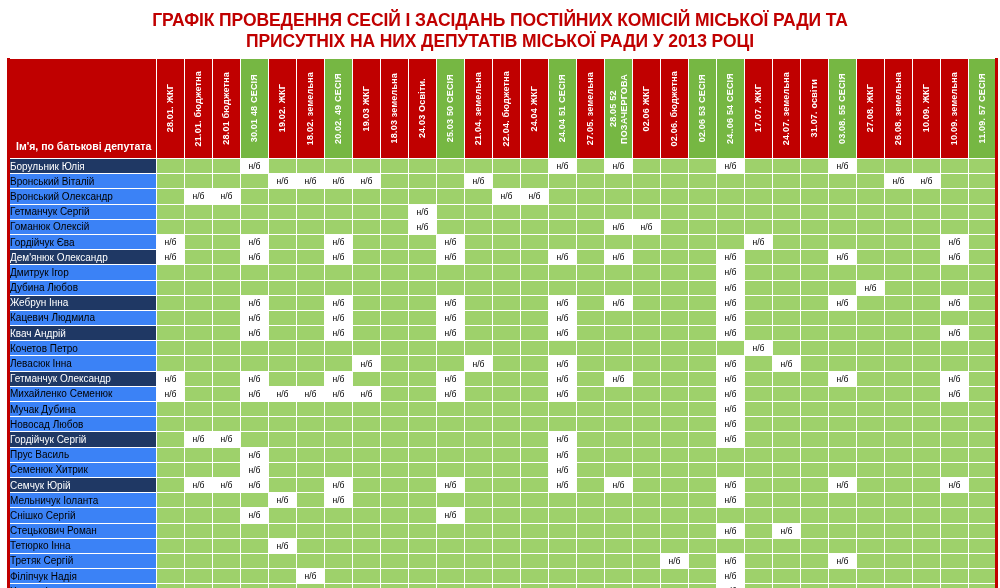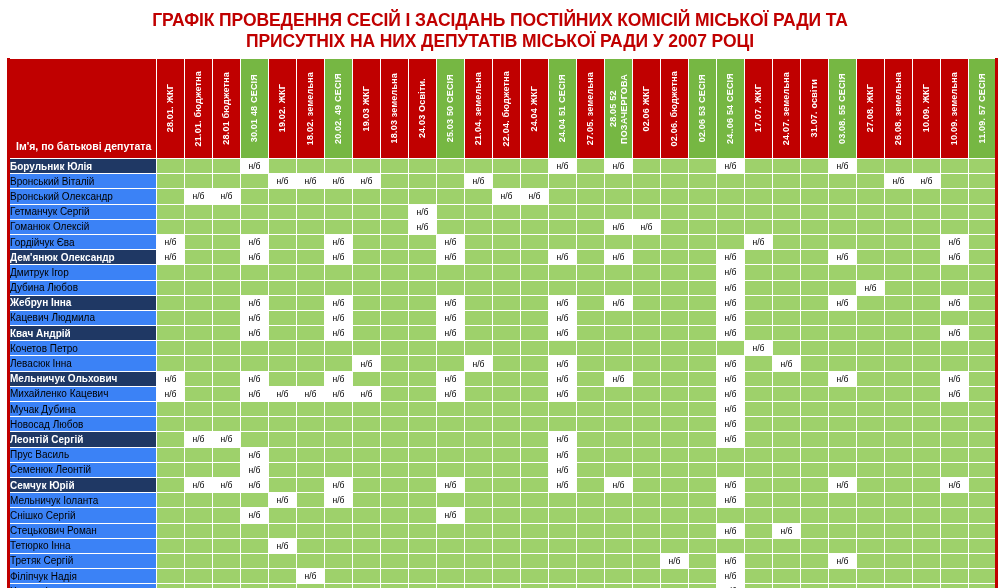--- a/index.html
+++ b/index.html
@@ -93,21 +93,21 @@
     font-size: 10px;
     text-align: left;
     padding-left: 6px;
     border-left: 1px solid #c00000;
     white-space: nowrap;
     overflow: hidden;
   }
   td.name.hl {
     background: #1f3864;
     color: #ffffff;
-    font-weight: bold;
+    font-weight: normal;
   }
   td.cell {
     text-align: center;
     vertical-align: middle;
     font-size: 8.5px;
     color: #000000;
     background: #ffffff;
   }
   td.cell.g { background: #9ed16b; }
   td.cell.w { background: #ffffff; }
@@ -116,21 +116,21 @@
   
   table.sched { border-left: 3px solid #c00000; border-right: 3px solid #c00000; }
 </style>
 </head>
 <body>
 
 <div id="page">
 
   <div class="title">
     <span class="title-line">ГРАФІК ПРОВЕДЕННЯ СЕСІЙ І ЗАСІДАНЬ ПОСТІЙНИХ КОМІСІЙ МІСЬКОЇ РАДИ ТА</span>
-    <span class="title-line">ПРИСУТНІХ НА НИХ ДЕПУТАТІВ МІСЬКОЇ РАДИ У 2007 РОЦІ</span>
+    <span class="title-line">ПРИСУТНІХ НА НИХ ДЕПУТАТІВ МІСЬКОЇ РАДИ У 2013 РОЦІ</span>
   </div>
 
   <table class="sched">
     <thead>
       <tr>
         <th class="corner">Ім'я, по батькові депутата</th>
       <th class="vh">
             <span class="vrot">28.01. ЖКГ</span>
           </th>
           <th class="vh">
@@ -679,54 +679,54 @@
           <td class="cell w"><span class="nb">н/б</span></td>
           <td class="cell g"></td>
           <td class="cell g"></td>
           <td class="cell g"></td>
           <td class="cell g"></td>
           <td class="cell g"></td>
           <td class="cell g"></td>
           <td class="cell g"></td>
         </tr>
         <tr>
-          <td class="name hl">Мельничук Ольхович</td>
-          <td class="cell w"><span class="nb">н/б</span></td>
-          <td class="cell g"></td>
-          <td class="cell g"></td>
-          <td class="cell w"><span class="nb">н/б</span></td>
-          <td class="cell g"></td>
-          <td class="cell g"></td>
-          <td class="cell w"><span class="nb">н/б</span></td>
-          <td class="cell g"></td>
-          <td class="cell g"></td>
-          <td class="cell g"></td>
-          <td class="cell w"><span class="nb">н/б</span></td>
-          <td class="cell g"></td>
-          <td class="cell g"></td>
-          <td class="cell g"></td>
-          <td class="cell w"><span class="nb">н/б</span></td>
-          <td class="cell g"></td>
-          <td class="cell w"><span class="nb">н/б</span></td>
-          <td class="cell g"></td>
-          <td class="cell g"></td>
-          <td class="cell g"></td>
-          <td class="cell w"><span class="nb">н/б</span></td>
-          <td class="cell g"></td>
-          <td class="cell g"></td>
-          <td class="cell g"></td>
-          <td class="cell w"><span class="nb">н/б</span></td>
-          <td class="cell g"></td>
-          <td class="cell g"></td>
-          <td class="cell g"></td>
-          <td class="cell w"><span class="nb">н/б</span></td>
-          <td class="cell g"></td>
-        </tr>
-        <tr>
-          <td class="name">Михайленко Кацевич</td>
+          <td class="name hl">Гетманчук Олександр</td>
+          <td class="cell w"><span class="nb">н/б</span></td>
+          <td class="cell g"></td>
+          <td class="cell g"></td>
+          <td class="cell w"><span class="nb">н/б</span></td>
+          <td class="cell g"></td>
+          <td class="cell g"></td>
+          <td class="cell w"><span class="nb">н/б</span></td>
+          <td class="cell g"></td>
+          <td class="cell g"></td>
+          <td class="cell g"></td>
+          <td class="cell w"><span class="nb">н/б</span></td>
+          <td class="cell g"></td>
+          <td class="cell g"></td>
+          <td class="cell g"></td>
+          <td class="cell w"><span class="nb">н/б</span></td>
+          <td class="cell g"></td>
+          <td class="cell w"><span class="nb">н/б</span></td>
+          <td class="cell g"></td>
+          <td class="cell g"></td>
+          <td class="cell g"></td>
+          <td class="cell w"><span class="nb">н/б</span></td>
+          <td class="cell g"></td>
+          <td class="cell g"></td>
+          <td class="cell g"></td>
+          <td class="cell w"><span class="nb">н/б</span></td>
+          <td class="cell g"></td>
+          <td class="cell g"></td>
+          <td class="cell g"></td>
+          <td class="cell w"><span class="nb">н/б</span></td>
+          <td class="cell g"></td>
+        </tr>
+        <tr>
+          <td class="name">Михайленко Семенюк</td>
           <td class="cell w"><span class="nb">н/б</span></td>
           <td class="cell g"></td>
           <td class="cell g"></td>
           <td class="cell w"><span class="nb">н/б</span></td>
           <td class="cell w"><span class="nb">н/б</span></td>
           <td class="cell w"><span class="nb">н/б</span></td>
           <td class="cell w"><span class="nb">н/б</span></td>
           <td class="cell w"><span class="nb">н/б</span></td>
           <td class="cell g"></td>
           <td class="cell g"></td>
@@ -811,21 +811,21 @@
           <td class="cell g"></td>
           <td class="cell g"></td>
           <td class="cell g"></td>
           <td class="cell g"></td>
           <td class="cell g"></td>
           <td class="cell g"></td>
           <td class="cell g"></td>
           <td class="cell g"></td>
         </tr>
         <tr>
-          <td class="name hl">Леонтій Сергій</td>
+          <td class="name hl">Гордійчук Сергій</td>
           <td class="cell g"></td>
           <td class="cell w"><span class="nb">н/б</span></td>
           <td class="cell w"><span class="nb">н/б</span></td>
           <td class="cell g"></td>
           <td class="cell g"></td>
           <td class="cell g"></td>
           <td class="cell g"></td>
           <td class="cell g"></td>
           <td class="cell g"></td>
           <td class="cell g"></td>
@@ -877,21 +877,21 @@
           <td class="cell g"></td>
           <td class="cell g"></td>
           <td class="cell g"></td>
           <td class="cell g"></td>
           <td class="cell g"></td>
           <td class="cell g"></td>
           <td class="cell g"></td>
           <td class="cell g"></td>
         </tr>
         <tr>
-          <td class="name">Семенюк Леонтій</td>
+          <td class="name">Семенюк Хитрик</td>
           <td class="cell g"></td>
           <td class="cell g"></td>
           <td class="cell g"></td>
           <td class="cell w"><span class="nb">н/б</span></td>
           <td class="cell g"></td>
           <td class="cell g"></td>
           <td class="cell g"></td>
           <td class="cell g"></td>
           <td class="cell g"></td>
           <td class="cell g"></td>

